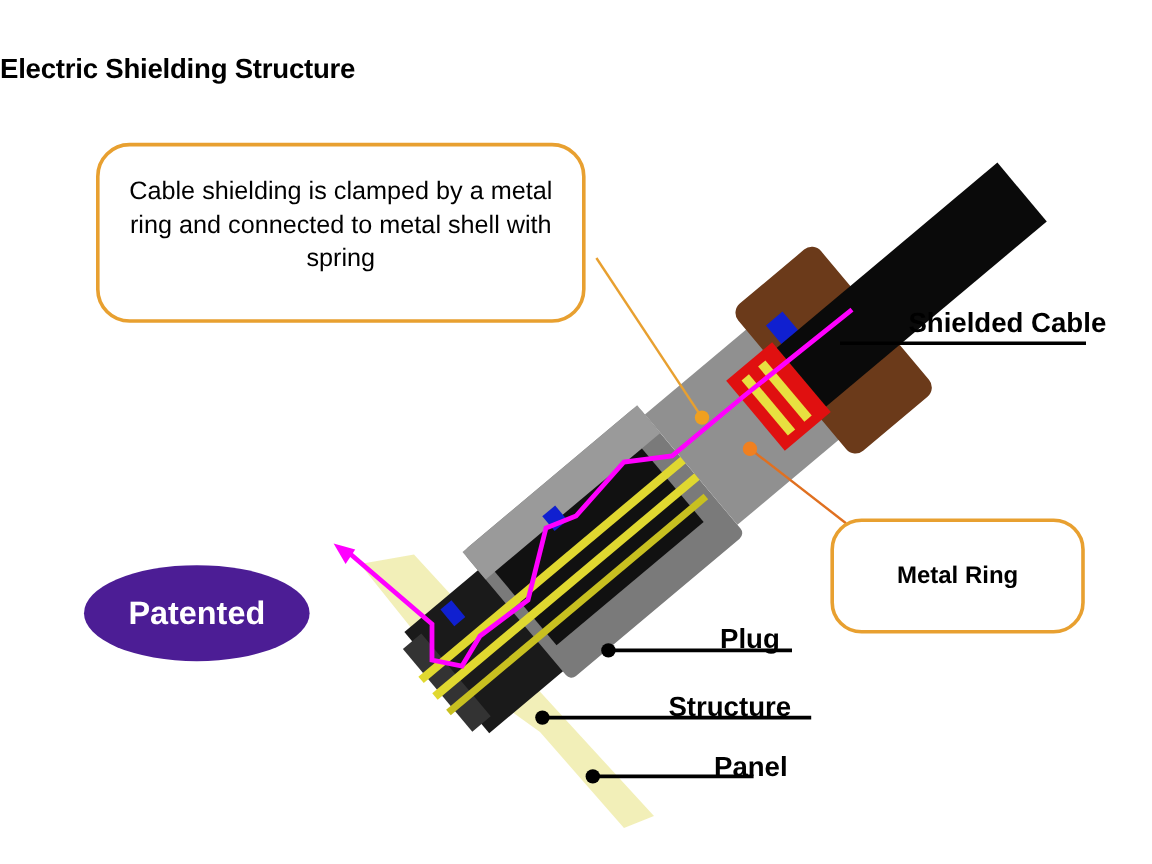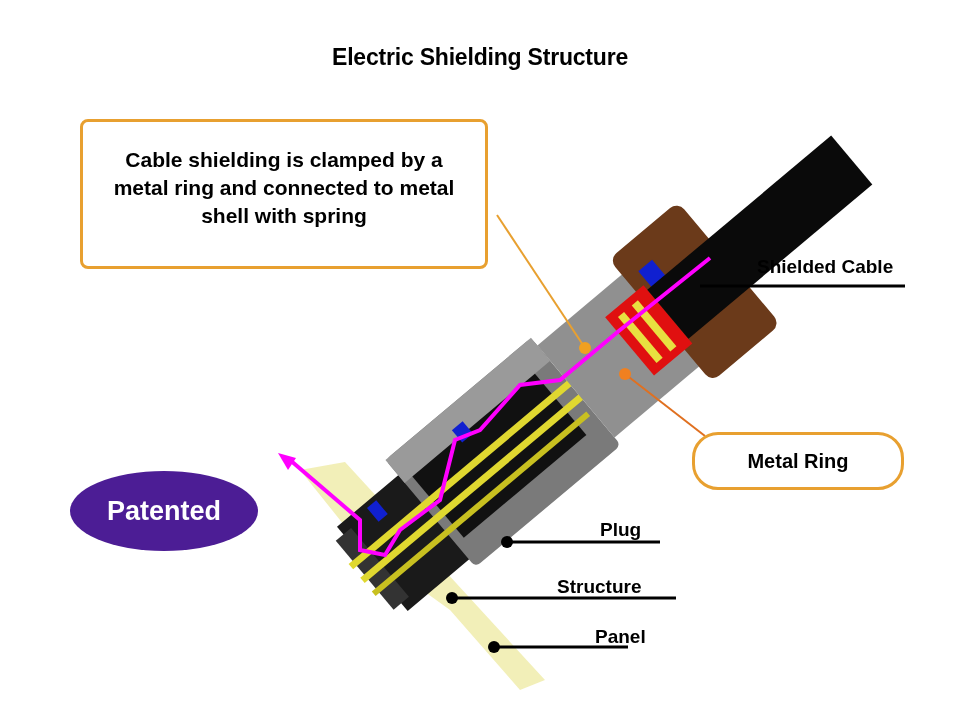--- a/index.html
+++ b/index.html
@@ -1,22 +1,22 @@
 <!DOCTYPE html>
 <html><head>
 <meta charset="utf-8">
 <style>
   html, body { margin:0; padding:0; background:#ffffff; }
   body { width:960px; height:720px; position:relative; overflow:hidden; font-family:"Liberation Sans", sans-serif; }
-  .title { position:absolute; left:0; top:44px; width:960px; text-align:center; font-weight:bold; font-size:23px; color:#000; letter-spacing:-0.2px; }
-  .callout { position:absolute; border:3px solid #e8a030; border-radius:8px; background:#fff; box-sizing:border-box; display:flex; align-items:center; justify-content:center; text-align:center; color:#000;font-weight:bold; }
+  .title { position:absolute; left:0; top:44px; width:960px; font-weight:bold; font-size:23px; color:#000; letter-spacing:-0.2px; }
+  .callout { position:absolute; border:3px solid #e8a030; border-radius:28px; background:#fff; box-sizing:border-box; display:flex; align-items:center; justify-content:center; text-align:center; color:#000; }
   .callout-desc { left:80px; top:119px; width:408px; height:150px; font-size:21px; line-height:28px; padding:0 14px 12px; }
-  .callout-ring { left:692px; top:432px; width:212px; height:58px; font-size:20px; font-weight:bold; border-radius:26px; }
+  .callout-ring { left:692px; top:432px; width:212px; height:96px; font-size:20px; font-weight:bold; border-radius:26px; }
   .patent { position:absolute; left:70px; top:471px; width:188px; height:80px; border-radius:50%; background:#4c1d95; color:#fff; font-weight:bold; font-size:27px; display:flex; align-items:center; justify-content:center; }
-  .label { position:absolute; font-weight:bold; font-size:19px; color:#000; }
+  .label { position:absolute; font-weight:bold; font-size:23px; color:#000; }
   svg.diagram { position:absolute; left:0; top:0; }
 </style>
 </head>
 <body>
 
 <div class="title">Electric Shielding Structure</div>
 
 <svg class="diagram" width="960" height="720" viewBox="0 0 960 720">
 
   <polygon points="300,470 345,462 545,680 520,690 450,610 360,545" fill="#eeeaa0" opacity="0.75"></polygon>

